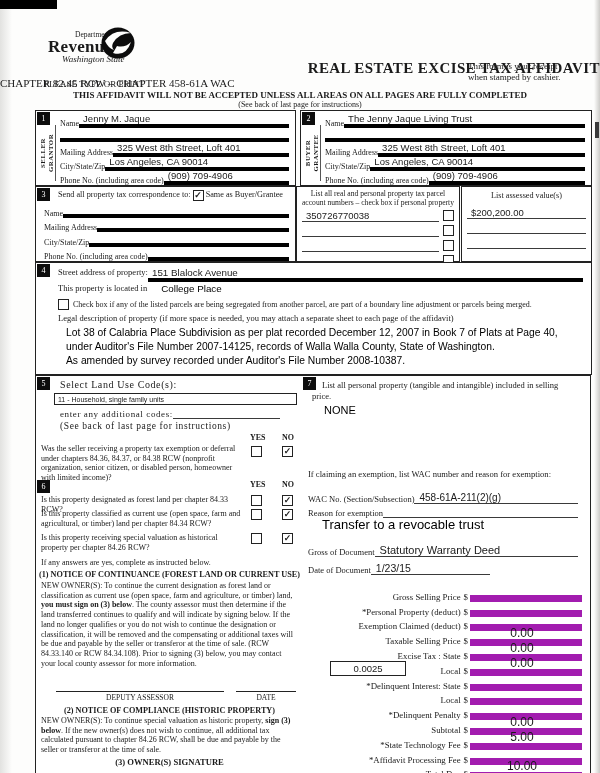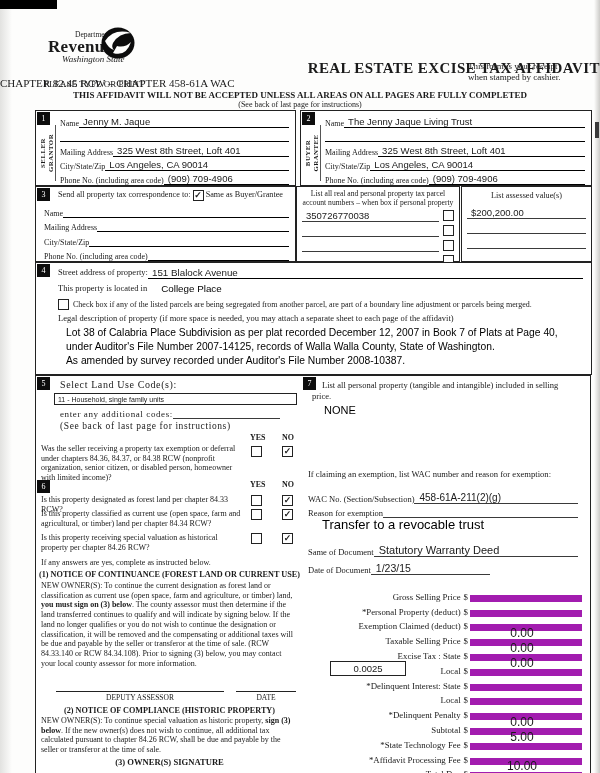--- a/index.html
+++ b/index.html
@@ -27,21 +27,21 @@
   
   .box{border:1px solid #222;background:#fff;}
   .badge{position:absolute;left:1px;top:1px;width:13px;height:13px;background:#0d0d0d;color:#fff;
          font-size:8px;display:flex;align-items:center;justify-content:center;}
   .vlabel{position:absolute;left:2px;top:14px;width:17px;height:56px;border-right:1px solid #555;}
   .vinner{position:absolute;top:56px;left:1px;transform:rotate(-90deg);transform-origin:top left;
           width:56px;text-align:center;font-size:6.8px;font-weight:bold;line-height:7.5px;letter-spacing:.5px;}
   .fields{position:absolute;left:24px;right:6px;top:3px;}
   .frow{display:flex;align-items:flex-end;height:14.2px;}
   .lbl{font-size:8px;white-space:nowrap;}
-  .fval{flex:1;border-bottom:1px solid #000000;font-family:"Liberation Sans",sans-serif;
+  .fval{flex:1;border-bottom:4px solid #000000;font-family:"Liberation Sans",sans-serif;
         font-size:9.5px;line-height:11px;padding-left:4px;white-space:nowrap;}
   .typed{font-family:"Liberation Sans",sans-serif;color:#000;}
   .cb{display:inline-block;width:9px;height:9px;border:1px solid #222;background:#fff;
       font-size:9px;line-height:8px;text-align:center;font-weight:bold;vertical-align:middle;overflow:visible;}
   
   .midhead{font-size:7.6px;text-align:center;line-height:9px;padding:2px 3px 0 3px;}
   .prow{display:flex;align-items:flex-end;height:15px;padding:0 5px;}
   .pline{flex:1;border-bottom:1px solid #3a3a3a;font-family:"Liberation Sans",sans-serif;font-size:9.5px;padding-left:4px;}
   .prow .cb{margin-left:4px;margin-bottom:1px;}
   
@@ -186,21 +186,21 @@
         <span class="fval"></span>
         </div>
       <div class="frow">
           <span class="lbl">Phone No. (including area code)</span>
         <span class="fval"></span>
         </div>
     </div>
   </div>
 
   <div class="abs box" style="left:296px;top:186px;width:162px;height:74px;">
-    <div class="midhead">List all real and personal property tax parcel account numbers – when box if personal property</div>
+    <div class="midhead">List all real and personal property tax parcel account numbers – check box if personal property</div>
     <div class="prow">
         <span class="pline">350726770038</span>
       <span class="cb"></span>
       </div>
     <div class="prow">
         <span class="pline"></span>
       <span class="cb"></span>
       </div>
     <div class="prow">
         <span class="pline"></span>
@@ -307,21 +307,21 @@
       <span class="inl-lbl">WAC No. (Section/Subsection)</span>
       <span class="inl-line" style="flex:1;font-size:10px;">458-61A-211(2)(g)</span>
     </div>
     <div style="position:absolute;left:6px;top:132px;right:12px;display:flex;align-items:flex-end;">
       <span class="inl-lbl">Reason for exemption</span>
       <span class="inl-line" style="flex:1;"></span>
     </div>
     <div class="typed" style="position:absolute;left:20px;top:141px;font-size:13px;">Transfer to a revocable trust</div>
 
     <div style="position:absolute;left:6px;top:168px;right:12px;display:flex;align-items:flex-end;">
-      <span class="inl-lbl">Same of Document</span>
+      <span class="inl-lbl">Gross of Document</span>
       <span class="inl-line" style="flex:1;font-size:11px;">Statutory Warranty Deed</span>
     </div>
     <div style="position:absolute;left:6px;top:186px;right:100px;display:flex;align-items:flex-end;">
       <span class="inl-lbl">Date of Document</span>
       <span class="inl-line" style="flex:1;font-size:10.5px;">1/23/15</span>
     </div>
 
     <div style="position:absolute;left:0;top:211px;right:0;">
       <div class="fin-row">
         <span class="fin-label">Gross Selling Price</span>

